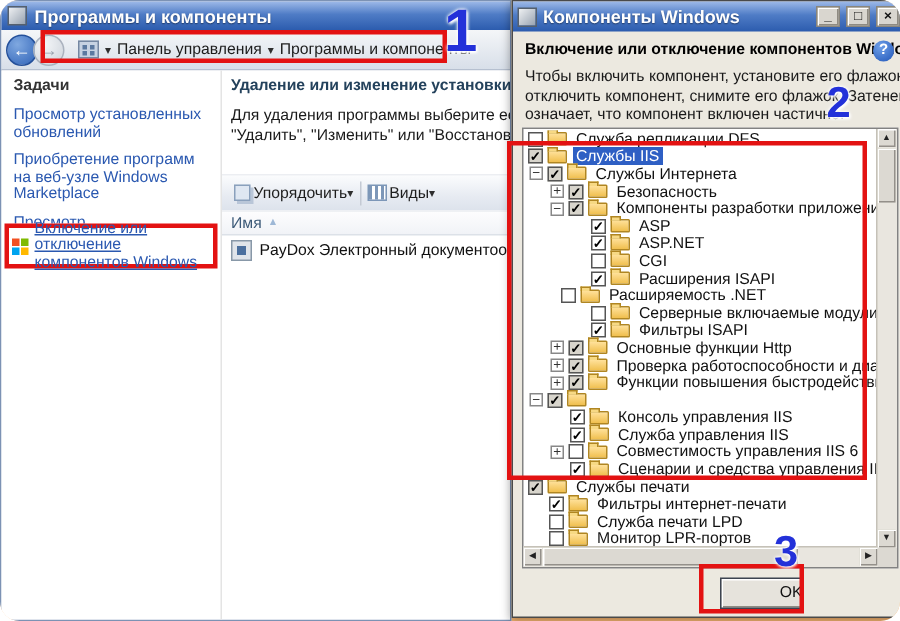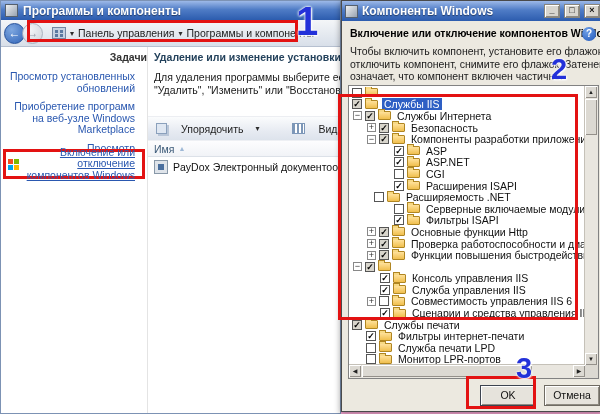--- a/index.html
+++ b/index.html
@@ -1,51 +1,51 @@
 <!DOCTYPE html>
 <html><head>
 <meta charset="utf-8">
 <style>
   html,body{margin:0;padding:0;}
   body{font-family:"Liberation Sans",sans-serif;}
-  .stage{position:relative;width:600px;height:414px;background:#f9a8d4;overflow:hidden;font-size:10.5px;color:#111;}
+  .stage{position:relative;width:600px;height:414px;background:#fdba74;overflow:hidden;font-size:10.5px;color:#111;border-radius:13px;}
 
   
   .win{position:absolute;left:0;top:0;width:341px;height:414px;background:#fff;border:1px solid #7c92b4;box-sizing:border-box;}
   .tb{height:19px;background:linear-gradient(180deg,#9db9e8 0%,#4f7cc6 45%,#2c5cae 100%);display:flex;align-items:center;padding:0 4px;gap:5px;}
   .tb .ttl{color:#fff;font-weight:bold;font-size:12px;text-shadow:0 1px 1px rgba(0,0,0,.45);white-space:nowrap;}
   .appico{width:11px;height:11px;background:linear-gradient(135deg,#eef0f2,#97a2b0);border:1px solid #55606e;flex:none;}
 
   .navbar{height:26px;background:linear-gradient(180deg,#f4f6f8,#d8dfe9);border-bottom:1px solid #b6c0d0;display:flex;align-items:center;padding:0 3px;}
   .navbtn{width:21px;height:21px;border-radius:50%;text-align:center;line-height:19px;font-size:12px;flex:none;box-sizing:border-box;}
   .back{background:radial-gradient(circle at 35% 30%,#7fa8e0,#2f63b8);border:1px solid #24509a;color:#fff;}
   .fwd{background:radial-gradient(circle at 35% 30%,#f4f6f8,#ccd2da);border:1px solid #aab2be;color:#9aa2ae;margin-left:-3px;}
   .crumbbar{display:flex;align-items:center;gap:4px;margin-left:9px;color:#1c1c1c;white-space:nowrap;}
   .cicon{width:12px;height:10px;background:#c6d2e2;border:1px solid #7487a2;flex:none;position:relative;}
   .cicon::after{content:"";position:absolute;left:2px;top:2px;width:3px;height:3px;background:#5b79a0;box-shadow:5px 0 0 #5b79a0,0 4px 0 #5b79a0,5px 4px 0 #5b79a0;}
   .chev{font-size:8px;color:#2e2e2e;}
 
-  .content{position:absolute;top:46px;left:0;right:0;bottom:0;background:#fff;text-align:right;}
+  .content{position:absolute;top:46px;left:0;right:0;bottom:0;background:#fff;}
   .sidebar{position:absolute;left:0;top:0;width:146px;bottom:0;padding:4px 0 0 8px;box-sizing:border-box;}
   .sidehdr{font-weight:bold;color:#333;margin:0 0 8px 0;}
   .slink{display:block;color:#2a58b0;text-decoration:none;line-height:11.5px;margin-bottom:7px;width:126px;}
   .hl-box{position:absolute;left:2px;top:102px;width:142px;height:30px;border:3px solid #e31212;display:flex;align-items:center;gap:4px;padding:0 2px;box-sizing:border-box;background:#fff;}
   .hl-box .slink{margin:0;width:112px;text-decoration:underline;}
   .flag{width:11px;height:11px;display:grid;grid-template-columns:1fr 1fr;grid-template-rows:1fr 1fr;gap:1px;flex:none;}
   .flag i{display:block;}
   .flag i:nth-child(1){background:#f25022;}
   .flag i:nth-child(2){background:#7fba00;}
   .flag i:nth-child(3){background:#00a4ef;}
   .flag i:nth-child(4){background:#ffb900;}
   .vdiv{position:absolute;left:146px;top:0;bottom:0;width:1px;background:#e4e4e4;}
 
   .main{position:absolute;left:147px;top:0;right:0;bottom:0;overflow:hidden;}
   .mhead{font-weight:bold;color:#24425c;margin:4px 0 8px 6px;white-space:nowrap;}
   .mdesc{margin-left:6px;white-space:nowrap;line-height:12.5px;color:#1a1a1a;}
-  .toolbar{position:absolute;top:69px;left:0;right:0;height:23px;background:linear-gradient(180deg,#fbfcfd,#e7ebf2 60%,#dde3ec);border-top:1px solid #eceef2;border-bottom:1px solid #c9cfd9;display:flex;align-items:center;gap:12px;padding:0 8px;color:#1e1e1e;}
+  .toolbar{position:absolute;top:69px;left:0;right:0;height:23px;background:linear-gradient(180deg,#fbfcfd,#e7ebf2 60%,#dde3ec);border-top:1px solid #eceef2;border-bottom:1px solid #c9cfd9;display:flex;align-items:center;gap:0;padding:0 8px;color:#1e1e1e;}
   .orgico{width:9px;height:9px;background:#dfe7f2;border:1px solid #8aa0bc;box-shadow:2px 2px 0 0 #b9c6d8;flex:none;margin-right:2px;}
   .viewsico{width:11px;height:9px;background:repeating-linear-gradient(90deg,#7d97b8 0 2px,#fff 2px 4px);border:1px solid #7d97b8;flex:none;margin-right:2px;}
   .tsep{width:1px;height:16px;background:#c4cad4;margin:0 4px;}
   .colhdr{position:absolute;top:93px;left:0;right:0;height:17px;background:linear-gradient(180deg,#fdfdfe,#f1f3f7);border-bottom:1px solid #dce1e8;border-top:1px solid #eef0f4;display:flex;align-items:center;gap:4px;padding:0 6px;color:#3c5a78;box-sizing:border-box;}
   .sort{font-size:7px;color:#9eb8d6;}
   .fitem{position:absolute;top:113px;left:6px;right:0;display:flex;align-items:center;gap:5px;white-space:nowrap;}
   .pdico{width:12px;height:12px;background:#dfe4ea;border:1px solid #8898a8;position:relative;flex:none;}
   .pdico::after{content:"";position:absolute;left:3px;top:3px;width:6px;height:6px;background:#4a6f9e;}
 
   
@@ -73,21 +73,21 @@
   .hscroll{position:absolute;left:0;right:13px;bottom:0;height:13px;background:#e9e6df;border-top:1px solid #c5c1b8;}
   .sbtn{position:absolute;background:#dcd9d2;box-shadow:inset 1px 1px 0 #fff,inset -1px -1px 0 #94908a;font-size:6px;text-align:center;color:#222;width:12px;height:12px;line-height:12px;}
   .sb-up{left:0;top:0;}
   .sb-dn{left:0;bottom:0;}
   .sb-lf{left:0;top:0;}
   .sb-rt{right:0;top:0;}
   .vthumb{position:absolute;left:0;top:13px;width:12px;height:36px;background:#dcd9d2;box-shadow:inset 1px 1px 0 #fff,inset -1px -1px 0 #94908a;}
   .hthumb{position:absolute;left:13px;top:0;width:170px;height:12px;background:#dcd9d2;box-shadow:inset 1px 1px 0 #fff,inset -1px -1px 0 #94908a;}
   .corner{position:absolute;right:0;bottom:0;width:13px;height:13px;background:#dcd9d2;}
 
-  .btn{position:absolute;top:384px;width:56px;height:21px;background:#e6e3dc;border:1px solid #6f6b63;box-shadow:inset 1px 1px 0 #fff,inset -1px -1px 0 #8f8b82;text-align:center;line-height:19px;color:#111;box-sizing:border-box;}
+  .btn{position:absolute;top:384px;width:56px;height:21px;background:#e6e3dc;border:1px solid #6f6b63;box-shadow:inset 1px 1px 0 #fff,inset -1px -1px 0 #8f8b82;text-align:right;line-height:19px;color:#111;box-sizing:border-box;}
   .ok{left:138px;border-color:#3d4450;}
   .cancel{left:202px;}
 
   
   .abox{position:absolute;border:3px solid #e31212;z-index:30;box-sizing:border-box;}
   .anum{position:absolute;z-index:31;color:#2331d9;font-weight:bold;text-shadow:0 0 3px #fff,0 0 2px #fff,1px 1px 2px #fff;line-height:1;}
   #abox1{left:27px;top:20px;width:271px;height:22px;}
   #anum1{left:296px;top:1px;font-size:40px;}
   #abox2{left:338px;top:94px;width:240px;height:226px;}
   #anum2{left:551px;top:55px;font-size:29px;}
@@ -170,20 +170,21 @@
     <div class="ddesc">
       <div>Чтобы включить компонент, установите его флажок. Чтобы</div>
       <div>отключить компонент, снимите его флажок. Затененный флажок</div>
       <div>означает, что компонент включен частично.</div>
     </div>
     <div class="treebox">
       <div class="trows">
           <div class="trow" style="padding-left: 2px;">
             <span class="cb off"></span>
             <span class="folder"></span>
+            <span class="tlabel">Служба репликации DFS</span>
           </div>
           <div class="trow" style="padding-left: 2px;">
             <span class="cb mixed">✓</span>
             <span class="folder"></span>
             <span class="tlabel sel">Службы IIS</span>
           </div>
           <div class="trow" style="padding-left: 3px;">
             <span class="exp">−</span>
             <span class="cb mixed">✓</span>
             <span class="folder"></span>
@@ -307,21 +308,20 @@
         <span class="sbtn sb-dn">▼</span>
       </div>
       <div class="hscroll">
         <span class="sbtn sb-lf">◀</span>
         <span class="hthumb"></span>
         <span class="sbtn sb-rt">▶</span>
       </div>
       <div class="corner"></div>
     </div>
     <div class="btn ok">OK</div>
-    <div class="btn cancel">Отмена</div>
   </div>
 
   <div class="abox" id="abox1"></div>
   <div class="anum" id="anum1">1</div>
   <div class="abox" id="abox2"></div>
   <div class="anum" id="anum2">2</div>
   <div class="abox" id="abox3"></div>
   <div class="anum" id="anum3">3</div>
 
 </div>

